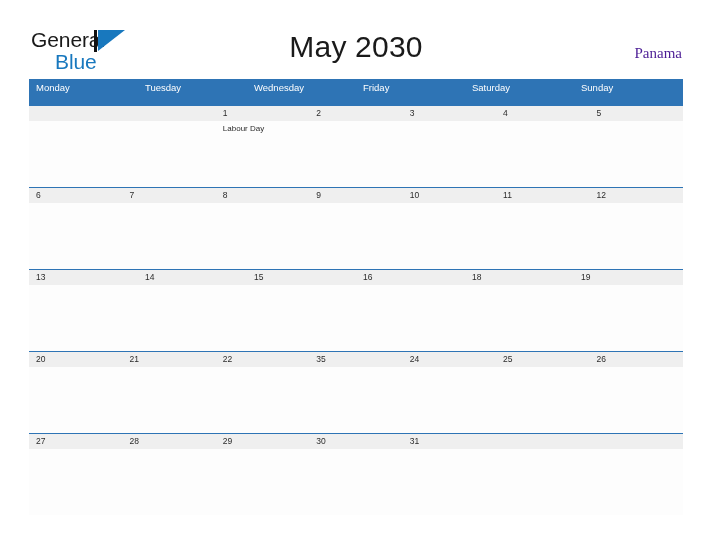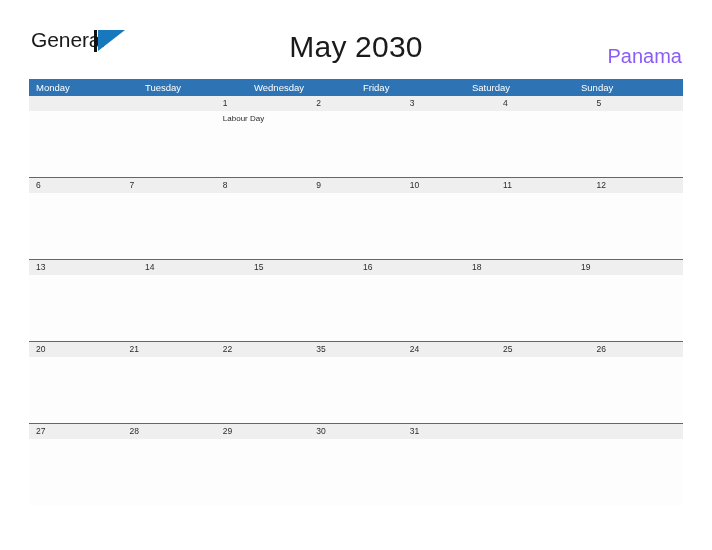--- a/index.html
+++ b/index.html
@@ -86,36 +86,36 @@
     color: #1a1a1a;
     font-family: "Liberation Sans", sans-serif;
     font-weight: normal;
     letter-spacing: 0.2px;
   }
 
   .country {
     position: absolute;
     right: 30px;
     top: 45px;
-    font-size: 20px;
-    color: #8b5cf6;
-    font-family: Liberation Sans, sans-serif;
+    font-size: 15px;
+    color: #4c1d95;
+    font-family: Liberation Serif, serif;
   }
 
   
   .calendar {
     position: absolute;
     left: 29px;
     top: 79px;
     width: 654px;
   }
   .weekday-row {
     display: flex;
     background: #2e74b5;
-    height: 17px;
+    height: 27px;
   }
   .weekday {
     flex: 1 1 0;
     color: #ffffff;
     font-size: 9.5px;
     line-height: 17px;
     padding-left: 7px;
     box-sizing: border-box;
     font-family: "Liberation Sans", sans-serif;
     white-space: nowrap;
@@ -175,20 +175,21 @@
 </style>
 </head>
 <body>
 
 <div class="page">
 
   <div class="top-bar">
 
     <div class="logo">
       <span class="logo-general">General</span>
+      <span class="logo-blue">Blue</span>
       <span class="logo-mark">
         <span class="logo-bar"></span>
         <span class="logo-tri"></span>
       </span>
     </div>
 
     <div class="title">May 2030</div>
 
     <div class="country">Panama</div>
 

